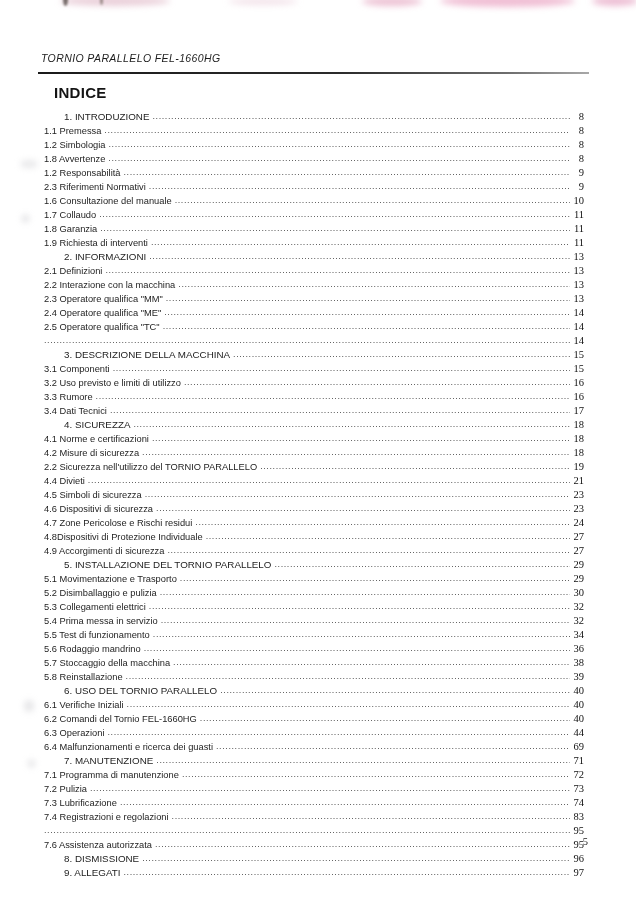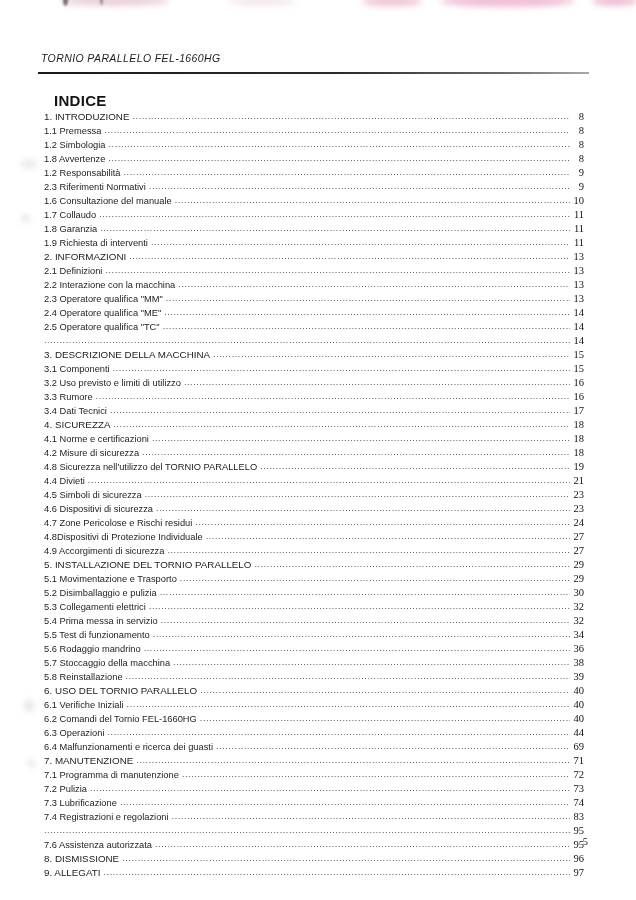--- a/index.html
+++ b/index.html
@@ -63,21 +63,21 @@
     left: 38px;
     top: 72px;
     width: 551px;
     height: 2px;
     background: linear-gradient(to right, #1a1a1a 0%, #2b2b2b 55%, #6d6d6d 85%, #a8a8a8 100%);
   }
 
   .toc-title {
     position: absolute;
     left: 54px;
-    top: 92px;
+    top: 84px;
     font-size: 15px;
     font-weight: bold;
     letter-spacing: 0.3px;
     color: #141414;
   }
 
   .toc {
     position: absolute;
     left: 44px;
     top: 110px;
@@ -87,20 +87,21 @@
   .toc-entry {
     display: flex;
     align-items: baseline;
     font-size: 9.3px;
     line-height: 13px;
     color: #1d1d1d;
     white-space: nowrap;
   }
   .toc-entry.major {
     font-size: 9.8px;
+    margin-left: 20px;
   }
 
   .entry-label {
     flex: 0 0 auto;
     padding-right: 3px;
   }
   .entry-dots {
     flex: 1 1 auto;
     overflow: hidden;
     white-space: nowrap;
@@ -272,21 +273,21 @@
         <span class="entry-label">4.1 Norme e certificazioni</span>
         <span class="entry-dots">...........................................................................................................................................................................................................................</span>
         <span class="entry-page">18</span>
       </div>
       <div class="toc-entry">
         <span class="entry-label">4.2 Misure di sicurezza</span>
         <span class="entry-dots">...........................................................................................................................................................................................................................</span>
         <span class="entry-page">18</span>
       </div>
       <div class="toc-entry">
-        <span class="entry-label">4.8 Sicurezza nell'utilizzo del TORNIO PARALLELO</span>
+        <span class="entry-label">2.2 Sicurezza nell'utilizzo del TORNIO PARALLELO</span>
         <span class="entry-dots">...........................................................................................................................................................................................................................</span>
         <span class="entry-page">19</span>
       </div>
       <div class="toc-entry">
         <span class="entry-label">4.4 Divieti</span>
         <span class="entry-dots">...........................................................................................................................................................................................................................</span>
         <span class="entry-page">21</span>
       </div>
       <div class="toc-entry">
         <span class="entry-label">4.5 Simboli di sicurezza</span>

